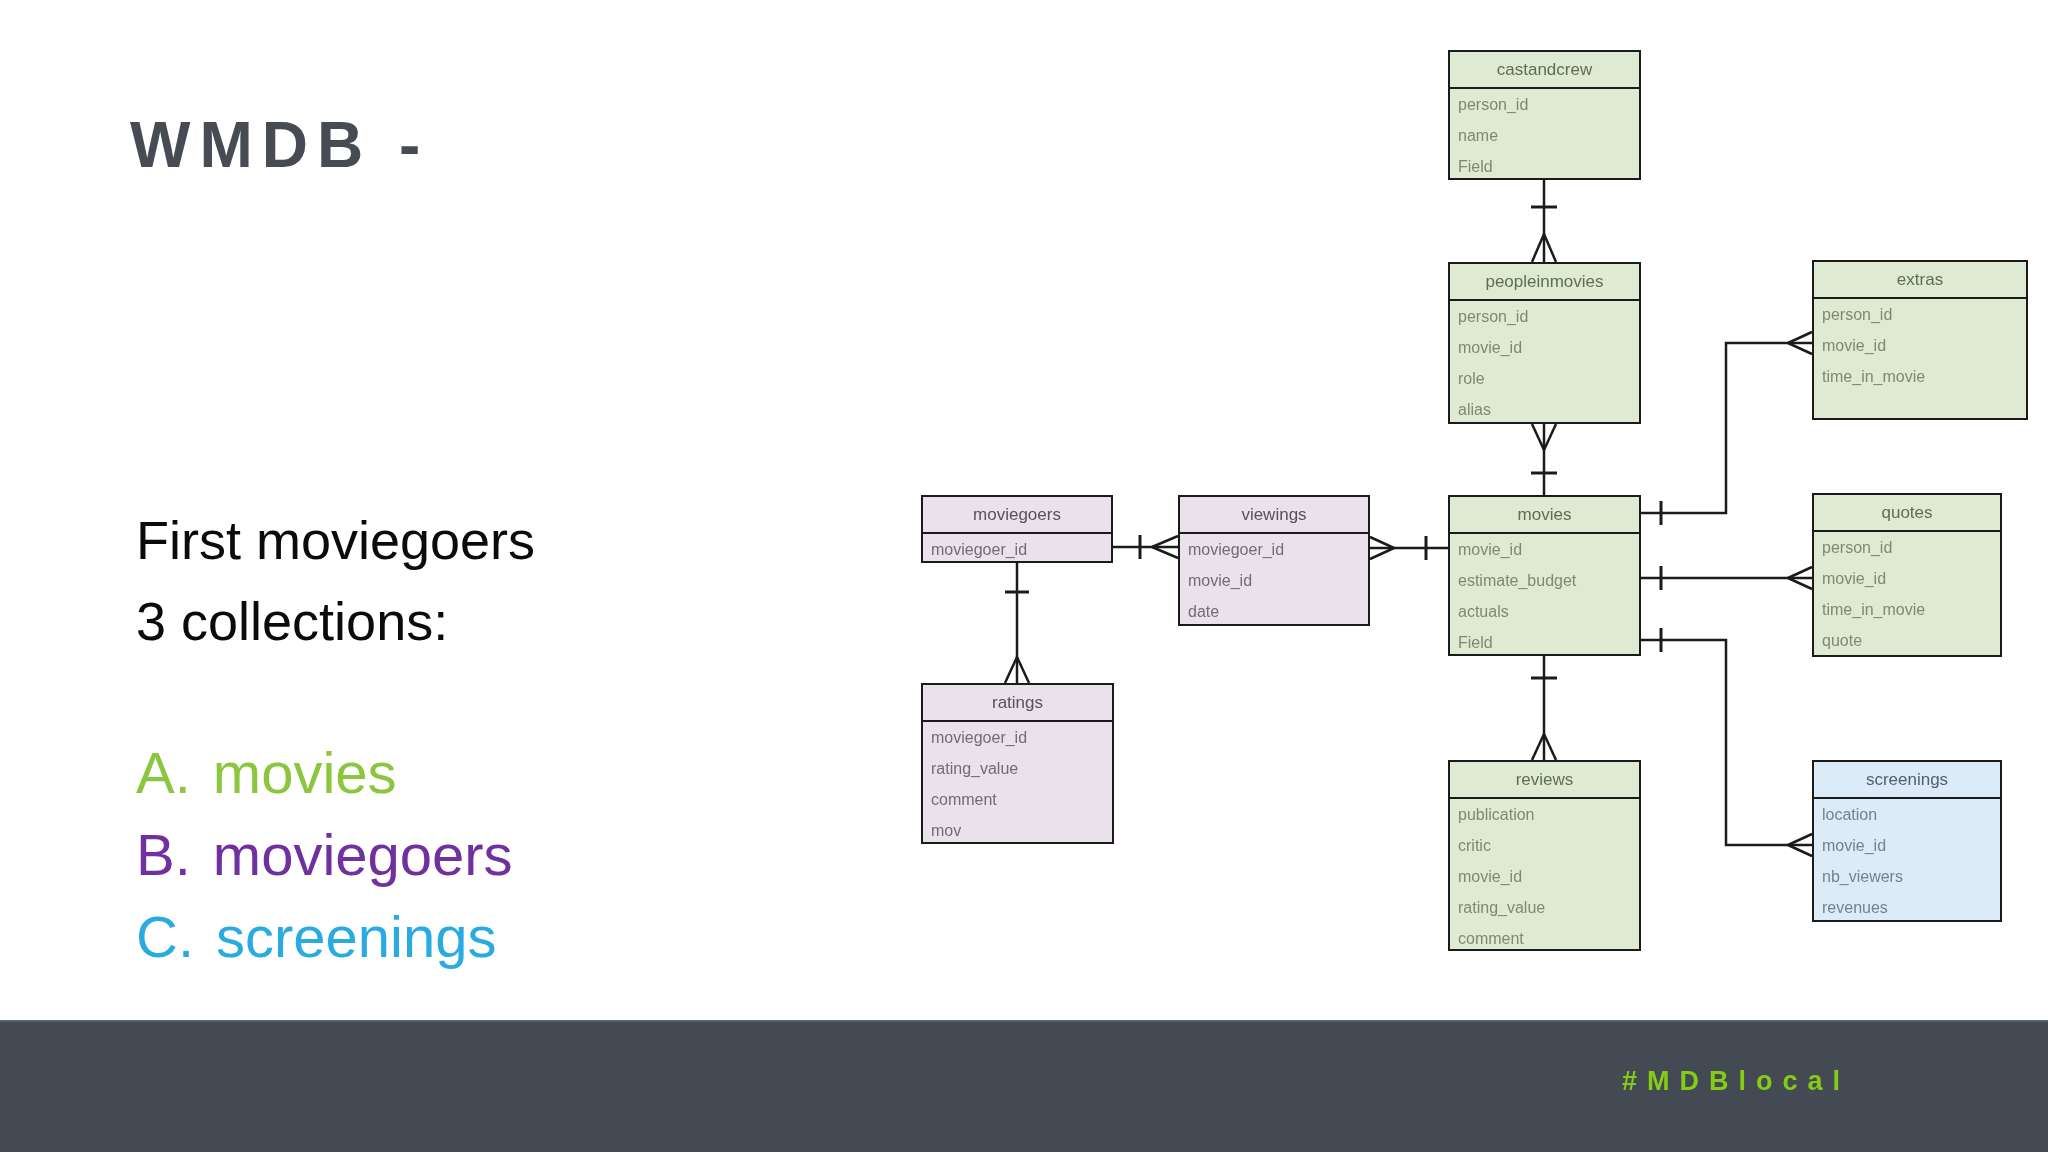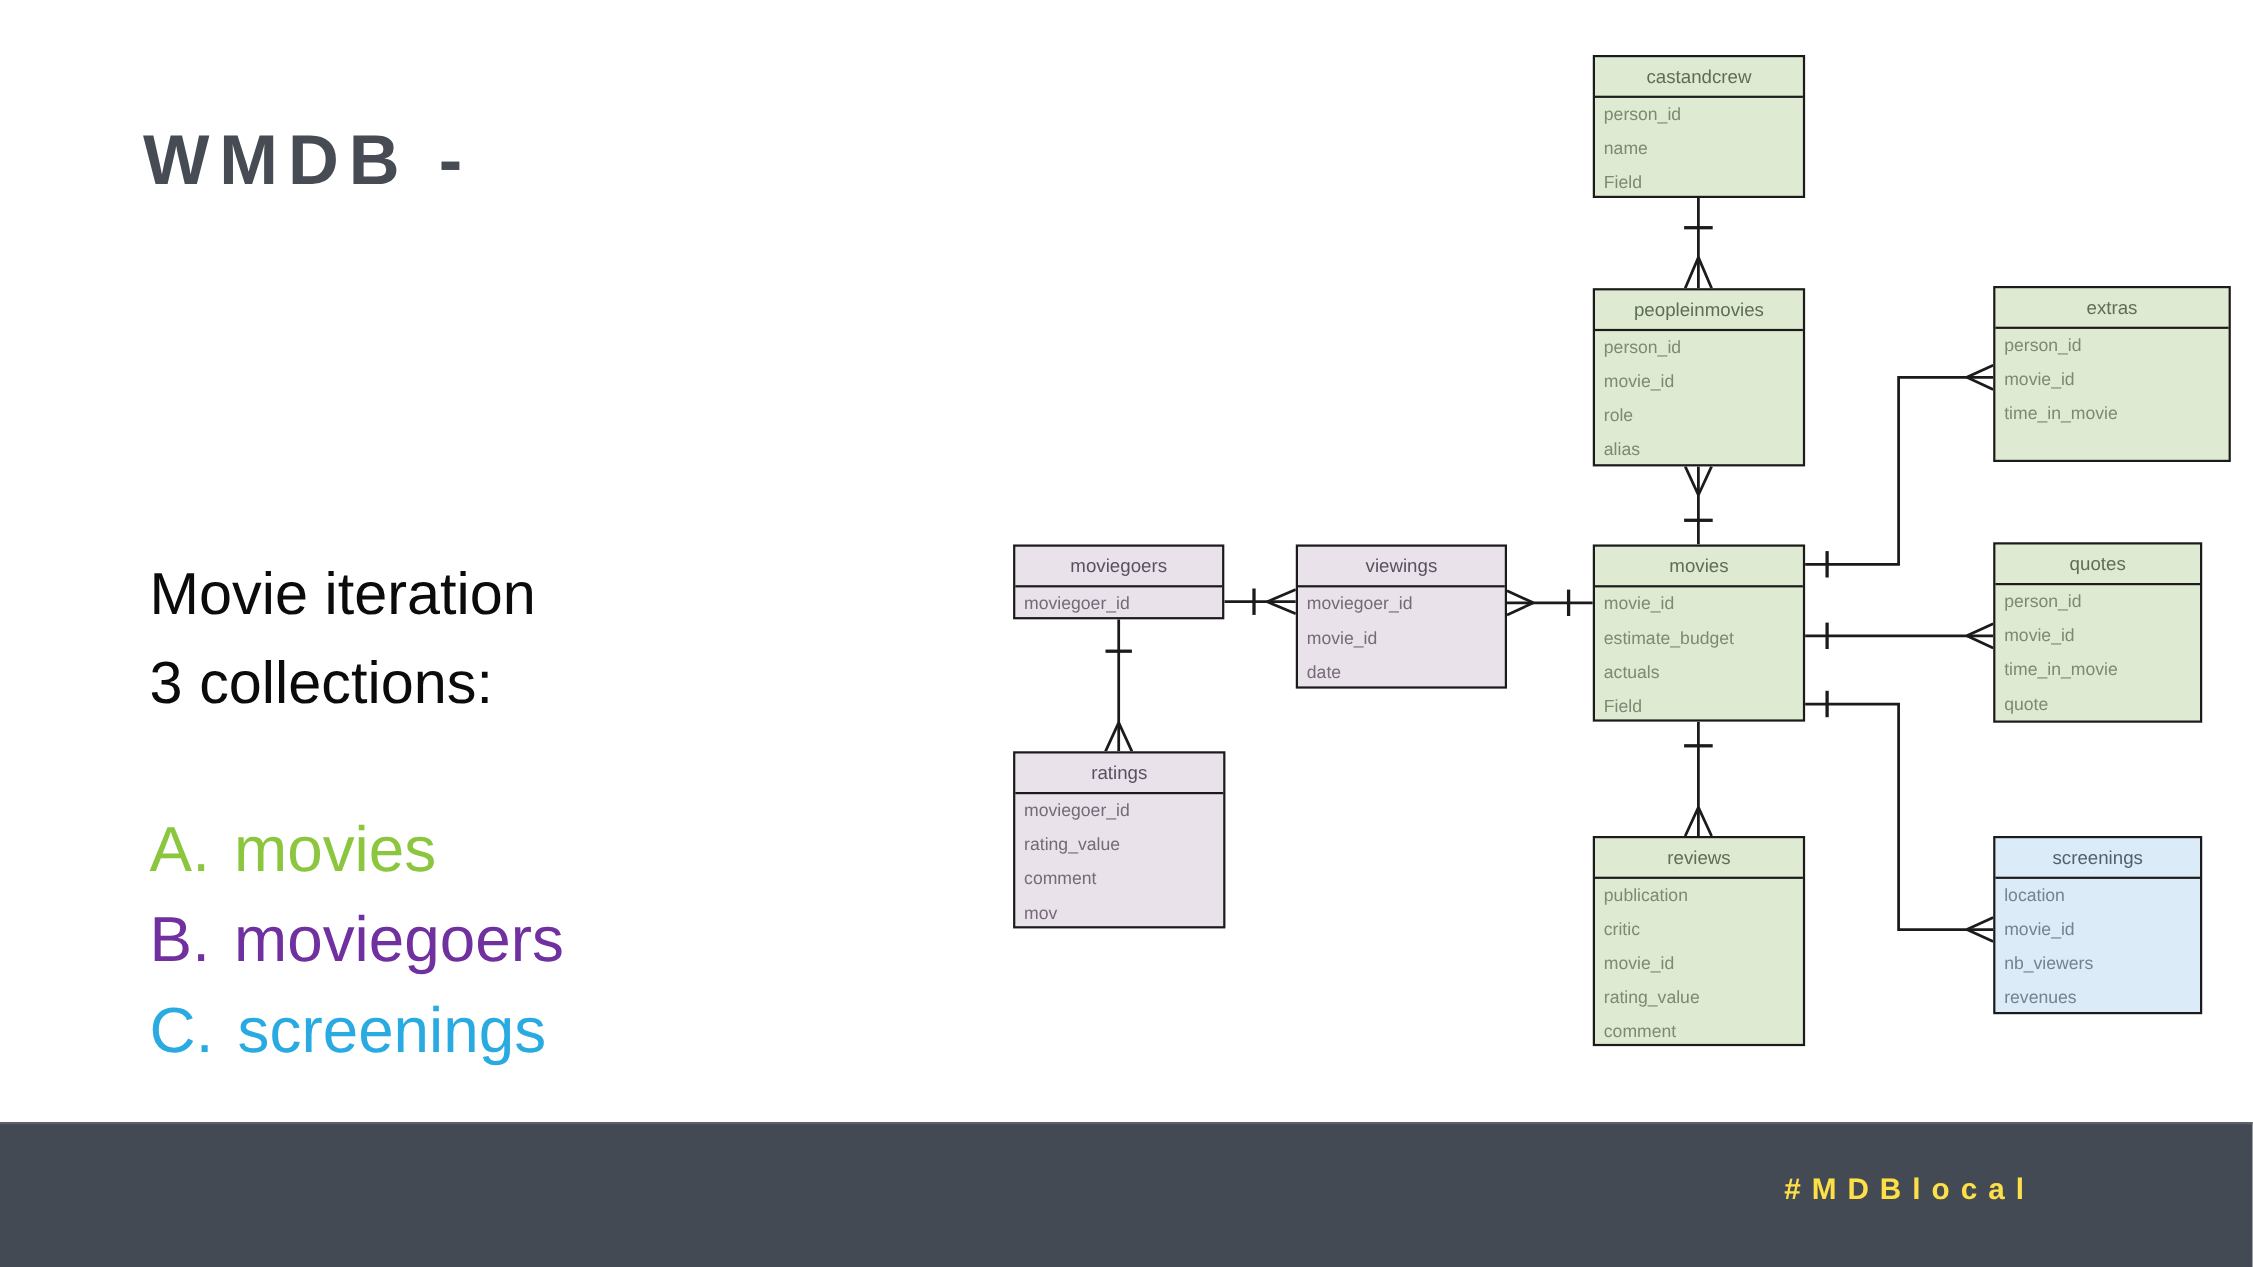--- a/index.html
+++ b/index.html
@@ -11,21 +11,21 @@
          letter-spacing:9px;line-height:95px;white-space:pre;}
   .subtitle{position:absolute;left:136px;top:500px;color:#0b0b0b;font-size:54px;font-weight:400;
             line-height:81px;}
   .collections{position:absolute;left:136px;top:732px;font-size:58px;line-height:82px;}
   .collections .item{display:block;}
   .collections .prefix{margin-right:22px;}
 
   
   .footer{position:absolute;left:0;bottom:0;width:2048px;height:130px;background:#444a53;
           border-top:2px solid #5b6069;}
-  .hashtag{position:absolute;right:198px;top:44px;color:#fde047;font-size:27px;font-weight:700;
+  .hashtag{position:absolute;right:198px;top:44px;color:#84cc16;font-size:27px;font-weight:700;
            letter-spacing:10px;text-align:right;}
 
   
   .etable{position:absolute;box-sizing:border-box;border:2px solid #1b1b1b;font-size:16px;}
   .etable .ehead{box-sizing:border-box;height:37px;line-height:35px;text-align:center;
                  border-bottom:2px solid #1b1b1b;font-size:17px;}
   .etable .erow{height:31px;line-height:31px;padding-left:8px;overflow:hidden;}
   .etable.green{background:#dfead3;}
   .etable.green .ehead{color:#5e6e55;}
   .etable.green .erow{color:#7d8a72;}
@@ -40,21 +40,21 @@
 </style>
 </head>
 <body>
 
 <div class="slide">
 
   <div class="title"><span>WMDB -</span><br>
   </div>
 
   <div class="subtitle">
-    <span>Movie iteration</span><br>
+    <span>First moviegoers</span><br>
     <span>3 collections:</span>
   </div>
 
   <div class="collections">
     <span class="item" style="color: rgb(140, 198, 63);">
       <span class="prefix">A.</span><span>movies</span>
     </span>
     <span class="item" style="color: rgb(112, 48, 160);">
       <span class="prefix">B.</span><span>moviegoers</span>
     </span>

